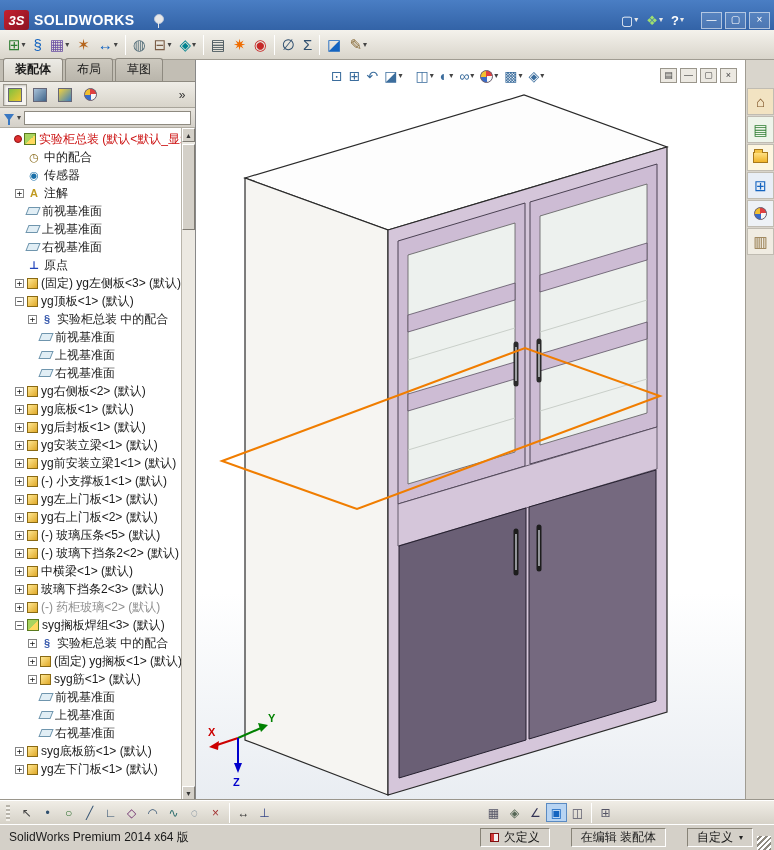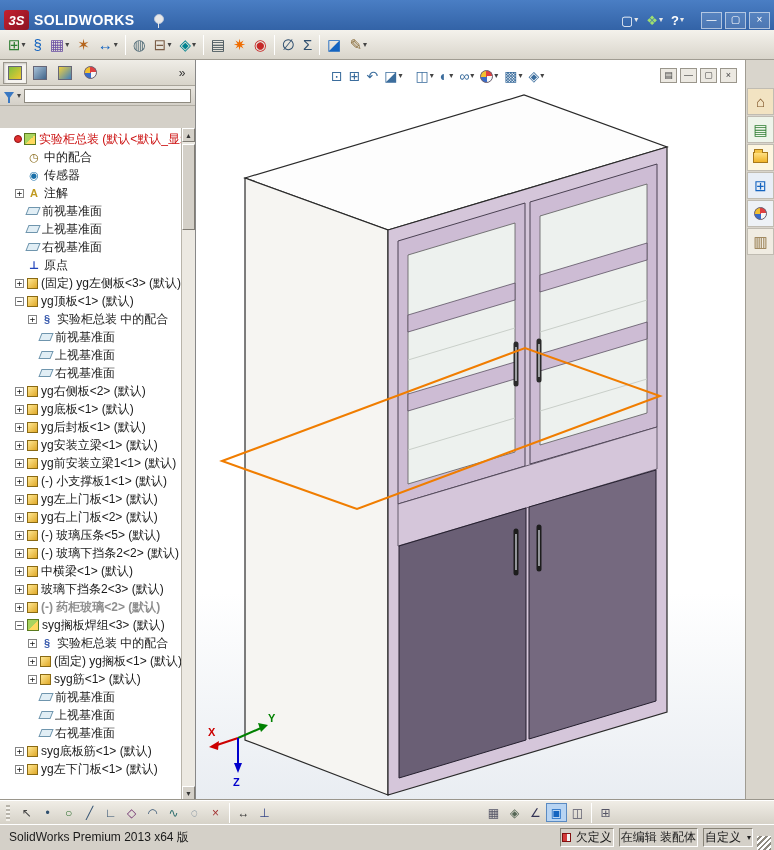--- a/index.html
+++ b/index.html
@@ -58,21 +58,21 @@
   .chevron{margin-left:auto;font-size:12px;color:#333;width:18px;}
   #filterbar{height:20px;display:flex;align-items:center;padding:2px 4px;
     background:linear-gradient(#e9e6df,#d4d0c8);border-bottom:1px solid #b0aca2;}
   .funnel{width:0;height:0;border-left:5px solid transparent;border-right:5px solid transparent;
     border-top:7px solid #3a78c2;position:relative;margin-right:2px;}
   .funnel::after{content:'';position:absolute;left:-1px;top:-2px;width:2px;height:6px;background:#3a78c2;}
   #filterfield{flex:1;height:14px;background:#fff;border:1px solid #8e8a80;margin-left:3px;}
   #tree{position:absolute;top:68px;left:0;right:14px;bottom:0;background:#fff;overflow:hidden;padding-top:2px;}
   .trow{height:18px;display:flex;align-items:center;white-space:nowrap;overflow:hidden;}
   .trow.red .tlabel{color:#cc1111;}
-  .trow.gray .tlabel{color:#8f8f8f;font-weight:bold;}
+  .trow.gray .tlabel{color:#8f8f8f;}
   .expander{width:9px;height:9px;flex:none;border:1px solid #848484;background:#fff;color:#111;
     font-size:9px;line-height:7px;text-align:center;margin-right:3px;font-family:"DejaVu Sans Mono",monospace;}
   .expander.noexp{visibility:hidden;}
   .ticon{width:14px;height:14px;flex:none;margin-right:3px;display:inline-flex;align-items:center;
     justify-content:center;font-size:11px;line-height:1;}
   .ic-part{width:11px;height:11px;background:linear-gradient(135deg,#ffe894,#dfa827);border:1px solid #8a6a14;}
   .ic-asm,.ic-asm2{width:12px;height:12px;background:linear-gradient(135deg,#a8d45f 0 55%,#ffd95e 55% 100%);border:1px solid #5a7a1e;}
   .ic-plane{width:12px;height:8px;border:1px solid #6f95ad;background:rgba(170,205,225,.35);transform:skewX(-22deg);}
   .ic-history{color:#8a6d1e;font-weight:bold;}
   .ic-sensor{color:#1a6fa8;}
@@ -119,21 +119,21 @@
   #bbright{margin-left:208px;}
   .bicon{width:21px;height:19px;display:flex;align-items:center;justify-content:center;border:1px solid transparent;}
   .bicon .glyph{font-size:12px;line-height:1;}
   .bicon.active{background:#b8d4f2;border-color:#5a8ac2;}
 
   
   #statusbar{position:absolute;bottom:0;left:0;width:774px;height:26px;background:#d4d0c8;
     border-top:1px solid #fff;display:flex;align-items:center;padding:0 3px;}
   .sb-left{padding:0 6px;white-space:nowrap;}
   #sbcells{margin-left:auto;display:flex;align-items:stretch;height:19px;}
-  .sb-cell{display:flex;align-items:center;padding:0 1px;margin-left:5px;border:1px solid;
+  .sb-cell{display:flex;align-items:center;padding:0 9px;margin-left:21px;border:1px solid;
     border-color:#878377 #fff #fff #878377;white-space:nowrap;}
   .sb-ico{width:9px;height:9px;background:linear-gradient(90deg,#d23a3a 50%,#f2f2f2 50%);
     border:1px solid #801010;margin-right:5px;}
   .sb-cell .caret{margin-left:6px;color:#222;}
   .sb-grip{width:14px;height:14px;margin-left:4px;align-self:flex-end;
     background:repeating-linear-gradient(135deg,#fff 0 2px,#8e8a80 2px 4px);}
 </style>
 </head>
 <body>
 
@@ -327,20 +327,25 @@
         <div class="dwbtn">
           <span class="glyph">▢</span>
         </div>
         <div class="dwbtn">
           <span class="glyph">×</span>
         </div>
       </div>
   </div>
 
   <div id="leftcol">
+    <div id="tabstrip">
+        <div class="tab active">装配体</div>
+        <div class="tab">布局</div>
+        <div class="tab">草图</div>
+      </div>
     <div id="paneltabs">
         <div class="ptab active">
           <span class="ptab-ic ft"></span>
         </div>
         <div class="ptab">
           <span class="ptab-ic pm"></span>
         </div>
         <div class="ptab">
           <span class="ptab-ic cm"></span>
         </div>
@@ -624,21 +629,21 @@
         <span class="glyph" style="color: rgb(85, 85, 102);">◫</span>
       </div>
       <div class="vsep"></div>
       <div class="bicon">
         <span class="glyph" style="color: rgb(85, 85, 102);">⊞</span>
       </div>
     </div>
 </div>
 
 <div id="statusbar">
-  <div class="sb-left">SolidWorks Premium 2013 x64 版</div>
+  <div class="sb-left">SolidWorks Premium 2014 x64 版</div>
   <div id="sbcells">
       <div class="sb-cell">
         <span class="sb-ico"></span>
         <span>欠定义</span>
       </div>
       <div class="sb-cell">
         <span>在编辑 装配体</span>
       </div>
       <div class="sb-cell">
         <span>自定义</span>

